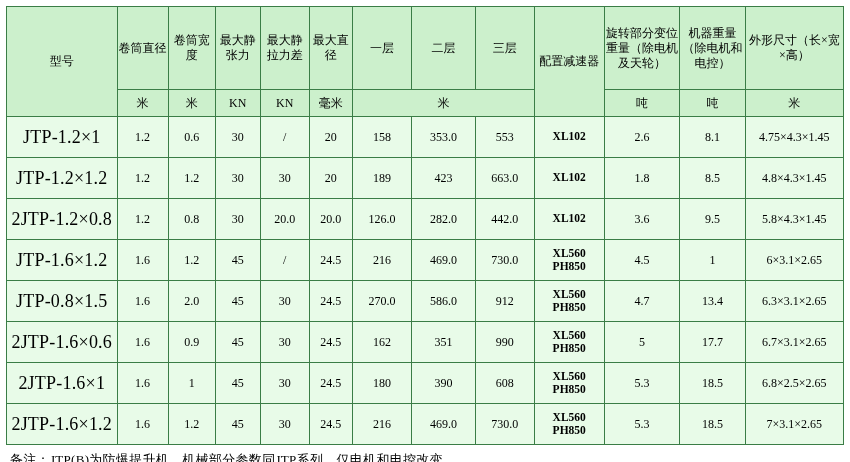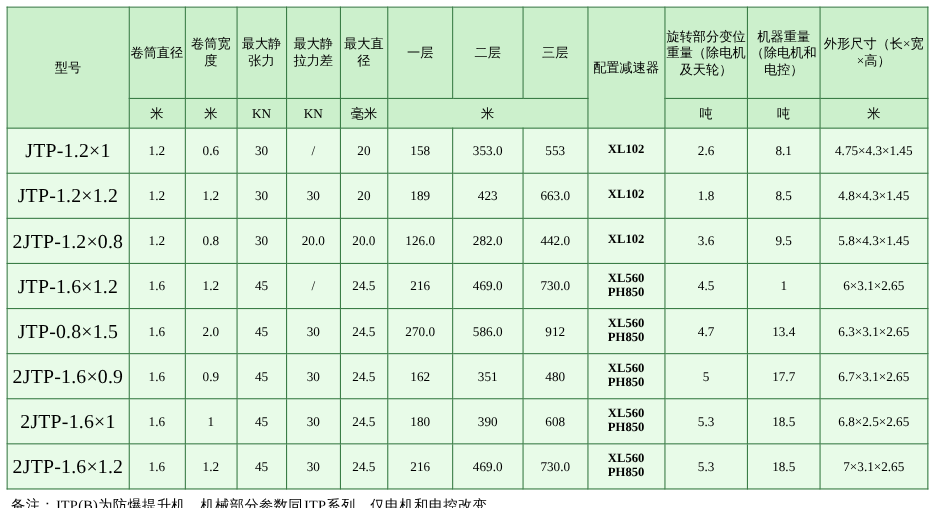--- a/index.html
+++ b/index.html
@@ -202,29 +202,29 @@
         <td>912</td>
         <td class="gear">
             <span class="stack">XL560</span>
             <span class="stack">PH850</span>
           </td>
         <td>4.7</td>
         <td>13.4</td>
         <td>6.3×3.1×2.65</td>
       </tr>
       <tr>
-        <td class="model">2JTP-1.6×0.9</td>
+        <td class="model">2JTP-1.6×0.6</td>
         <td>1.6</td>
         <td>0.9</td>
         <td>45</td>
         <td>30</td>
         <td>24.5</td>
         <td>162</td>
         <td>351</td>
-        <td>480</td>
+        <td>990</td>
         <td class="gear">
             <span class="stack">XL560</span>
             <span class="stack">PH850</span>
           </td>
         <td>5</td>
         <td>17.7</td>
         <td>6.7×3.1×2.65</td>
       </tr>
       <tr>
         <td class="model">2JTP-1.6×1</td>

